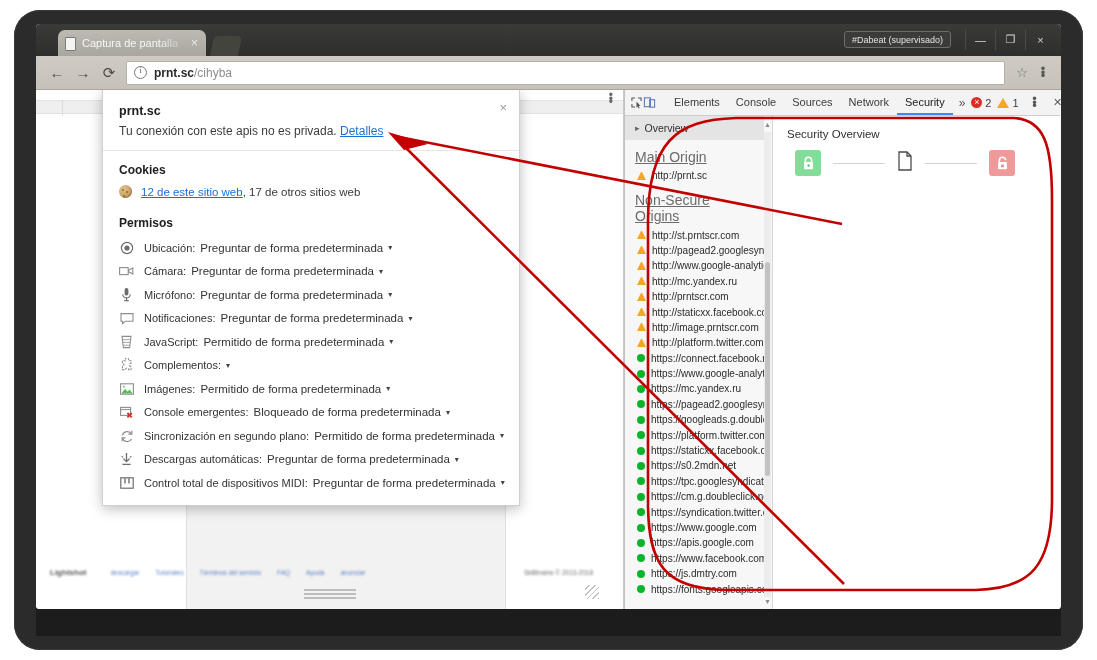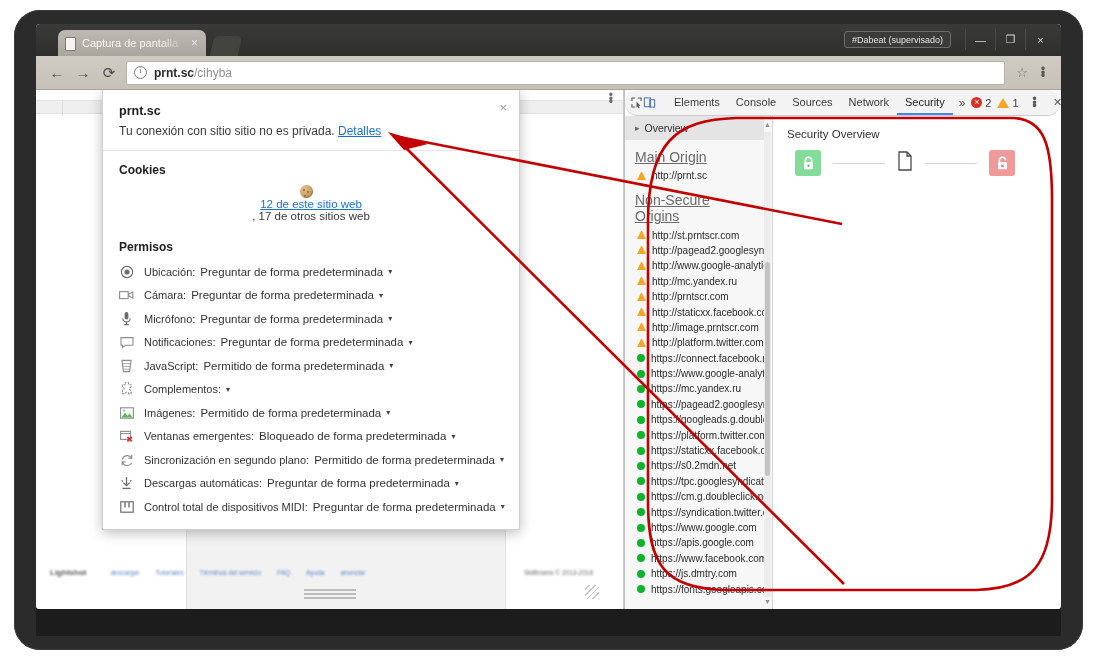--- a/index.html
+++ b/index.html
@@ -234,21 +234,21 @@
     position: absolute; right: 12px; top: 10px;
     color: #9b9b9b; font-size: 13px; cursor: pointer;
   }
   .sec-title {
     font-size: 12px; font-weight: bold; color: #212121;
     padding: 12px 16px 4px 16px;
   }
   .cookie-row {
     display: flex; align-items: center;
     padding: 4px 16px 6px 16px;
-    font-size: 11.5px; color: #3a3a3a; flex-direction: column;
+    font-size: 11.5px; color: #3a3a3a;
   }
   .cookie-ico {
     width: 13px; height: 13px; border-radius: 50%;
     background: radial-gradient(circle at 35% 32%, #e2c08b, #c49a5e 70%);
     box-shadow: inset -1px -1px 0 rgba(120,85,40,.45);
     margin-right: 9px; flex: 0 0 13px; position: relative;
   }
   .cookie-ico::after{
     content:""; position:absolute; left:3px; top:4px; width:2px; height:2px;
     border-radius:50%; background:#8d6a33;
@@ -286,21 +286,20 @@
     display: flex; flex-direction: column;
     border-left: 1px solid #c2c2c2;
   }
   .dt-toolbar {
     height: 26px;
     background: #f3f3f3;
     border-bottom: 1px solid #cdcdcd;
     display: flex; align-items: center;
     padding: 0 5px;
     font-size: 11px;
-    border-radius: 13px;
   }
   .dt-icobtn {
     width: 22px; height: 22px;
     display: flex; align-items: center; justify-content: center;
     color: #5a5a5a;
   }
   .dt-sep { width: 1px; height: 15px; background: #d0d0d0; margin: 0 5px; }
   .dt-tab {
     padding: 0 8px; height: 25px; line-height: 25px;
     color: #3c3c3c; font-size: 11px;
@@ -485,21 +484,21 @@
                 <i></i>
                 <i></i>
                 <i></i>
               </div>
             <div class="resize-corner"></div>
 
             <div class="popup">
               <div class="popup-head">
                 <div class="popup-title">prnt.sc</div>
                 <div class="popup-sub">
-                  <span>Tu conexión con sitio sitio no es privada.</span>
+                  <span>Tu conexión con este apis no es privada.</span>
                   <a href="#">Detalles</a>
                 </div>
                 <span class="popup-close">×</span>
               </div>
 
               <div class="sec-title">Cookies</div>
               <div class="cookie-row">
                 <span class="cookie-ico"></span>
                 <a href="#">12 de este sitio web</a>
                 <span>, 17 de otros sitios web</span>
@@ -583,21 +582,21 @@
                     <span class="perm-caret">▾</span>
                   </div>
                   <div class="perm-row">
                     <span class="perm-ico">
                       <svg width="14" height="13" viewBox="0 0 14 13">
                         <rect x="0.6" y="1.4" width="10" height="8" fill="none" stroke="#8d8d8d" stroke-width="1.1"></rect>
                         <path d="M1 3.6h9.6" stroke="#8d8d8d" stroke-width="1"></path>
                         <path d="M7.4 7l4.4 4.4M11.8 7L7.4 11.4" stroke="#d0342c" stroke-width="1.8"></path>
                       </svg>
                     </span>
-                    <span class="perm-label">Ventanas emergentes:</span>
+                    <span class="perm-label">Console emergentes:</span>
                     <span class="perm-value">Bloqueado de forma predeterminada</span>
                     <span class="perm-caret">▾</span>
                   </div>
                   <div class="perm-row">
                     <span class="perm-ico">
                       <svg width="14" height="14" viewBox="0 0 14 14">
                         <path d="M11.6 5.2A5 5 0 002.4 6.4M2.4 8.8a5 5 0 009.2 1.2" fill="none" stroke="#8d8d8d" stroke-width="1.2"></path>
                         <path d="M11.8 1.8v3.4h-3.4M2.2 12.2V8.8h3.4" fill="none" stroke="#8d8d8d" stroke-width="1.2"></path>
                       </svg>
                     </span>

